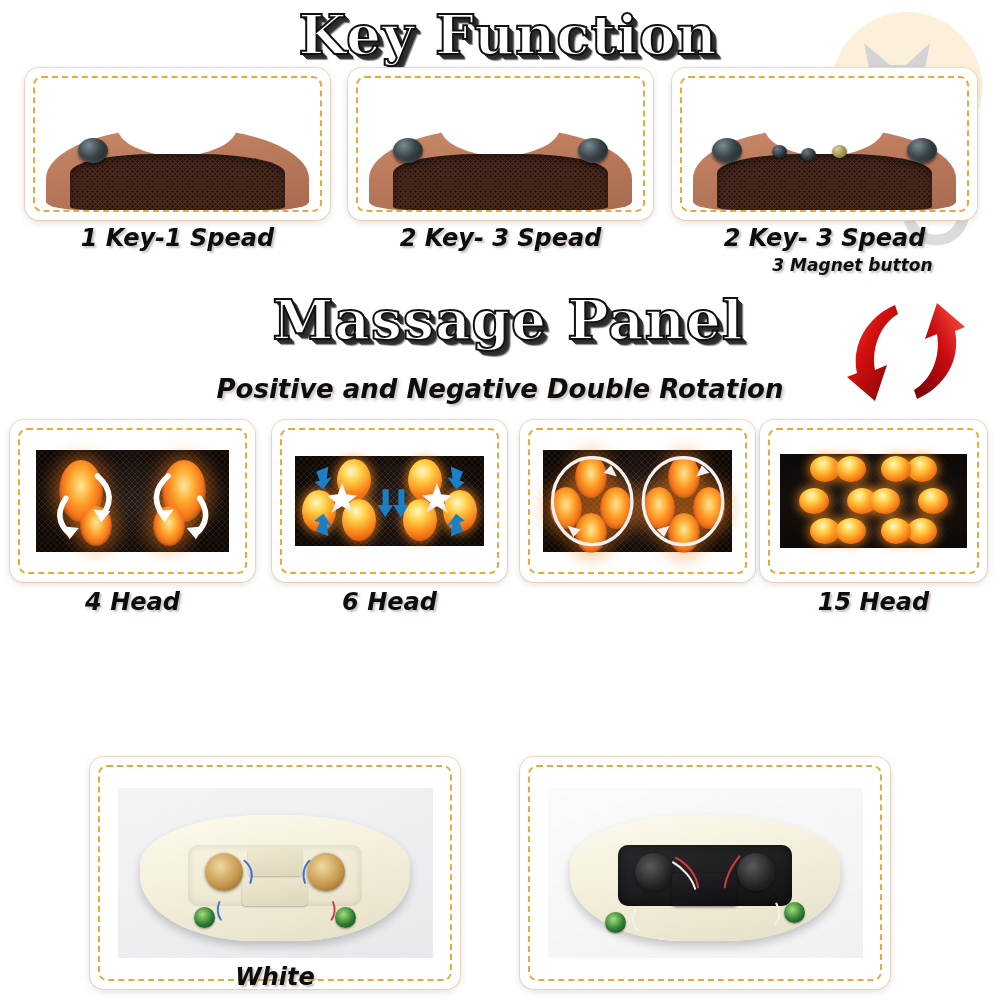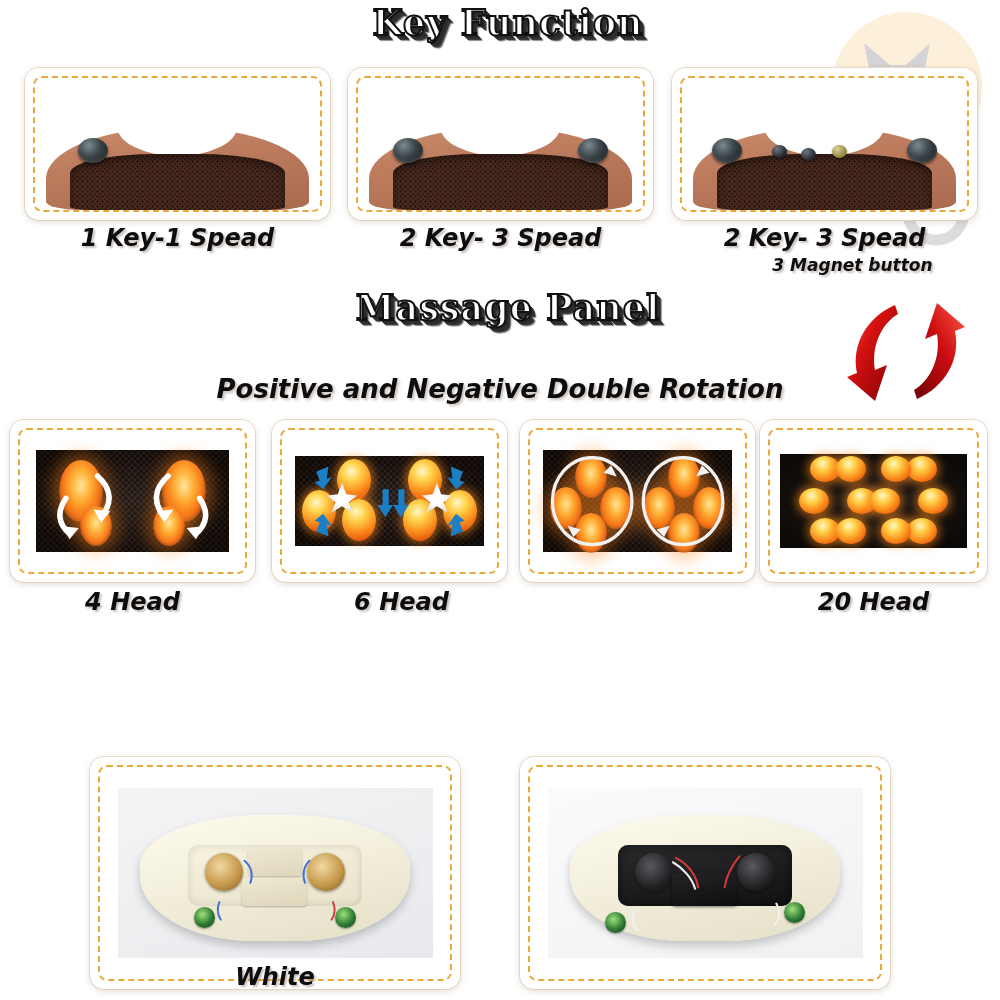--- a/index.html
+++ b/index.html
@@ -25,21 +25,21 @@
   .wm-cat { position: absolute; top: 35px; right: 48px; }
   .wm-ring { position: absolute; top: 150px; right: 14px; }
 
   
   .section-title {
     position: absolute;
     width: 100%;
     text-align: center;
     font-family: "DejaVu Serif", "Liberation Serif", serif;
     font-weight: bold;
-    font-size: 35px;
+    font-size: 55px;
     letter-spacing: 1px;
     color: #ffffff;
     -webkit-text-stroke: 2px #111111;
     text-shadow:
       2px 2px 0 #2b2b2b, 3px 3px 0 #2b2b2b, 4px 4px 0 #313131,
       5px 5px 0 #3a3a3a, 6px 6px 1px rgba(0,0,0,.45);
     white-space: nowrap;
     padding-left: 16px;
   }
   .title-key  { top: 2px; }
@@ -342,21 +342,21 @@
             <polygon points="184,18 170,12 172,26 166,24 176,38 186,30 180,28"></polygon>
             <polygon points="16,86 30,92 28,78 34,80 24,66 14,74 20,76"></polygon>
             <polygon points="184,86 170,92 172,78 166,80 176,66 186,74 180,76"></polygon>
             <polygon points="92,38 99,38 99,56 104,56 95,70 86,56 92,56"></polygon>
             <polygon points="110,38 117,38 117,56 122,56 113,70 104,56 110,56"></polygon>
           </g>
         </svg>
       </div>
     </div>
   </div>
-  <div class="caption" style="left:284px; top:588px; width:235px;">6 Head</div>
+  <div class="caption" style="left:272px; top:588px; width:235px;">6 Head</div>
 
   <div class="card" style="left:520px; top:420px; width:235px; height:162px;">
     <div class="card-inner">
       <div class="mesh-bg" style="width:88%;height:72%;">
         <div class="node glow" style="left:17%; top:6%;  width:32px; height:42px;"></div>
         <div class="node glow" style="left:4%;  top:36%; width:32px; height:42px;"></div>
         <div class="node glow" style="left:30%; top:36%; width:32px; height:42px;"></div>
         <div class="node glow" style="left:17%; top:62%; width:32px; height:40px;"></div>
         <div class="node glow" style="right:17%; top:6%;  width:32px; height:42px;"></div>
         <div class="node glow" style="right:4%;  top:36%; width:32px; height:42px;"></div>
@@ -391,21 +391,21 @@
 
         <div class="node" style="right:16%; top:2%;  width:30px; height:26px;"></div>
         <div class="node" style="right:30%; top:2%;  width:30px; height:26px;"></div>
         <div class="node" style="right:10%; top:36%; width:30px; height:26px;"></div>
         <div class="node" style="right:36%; top:36%; width:30px; height:26px;"></div>
         <div class="node" style="right:16%; top:68%; width:30px; height:26px;"></div>
         <div class="node" style="right:30%; top:68%; width:30px; height:26px;"></div>
       </div>
     </div>
   </div>
-  <div class="caption" style="left:760px; top:588px; width:227px;">20 Head</div>
+  <div class="caption" style="left:760px; top:588px; width:227px;">15 Head</div>
 
 
   <div class="card" style="left:90px; top:757px; width:370px; height:232px;">
     <div class="card-inner">
       <div class="panel-photo white-bg" style="width:90%;height:80%;">
         <div class="cushion">
           <div class="core cream"></div>
           <div class="motor" style="left:24%; top:30%;"></div>
           <div class="motor" style="right:24%; top:30%;"></div>
           <div class="ctrlbox cream" style="left:40%; top:26%; width:20%; height:22%;"></div>

